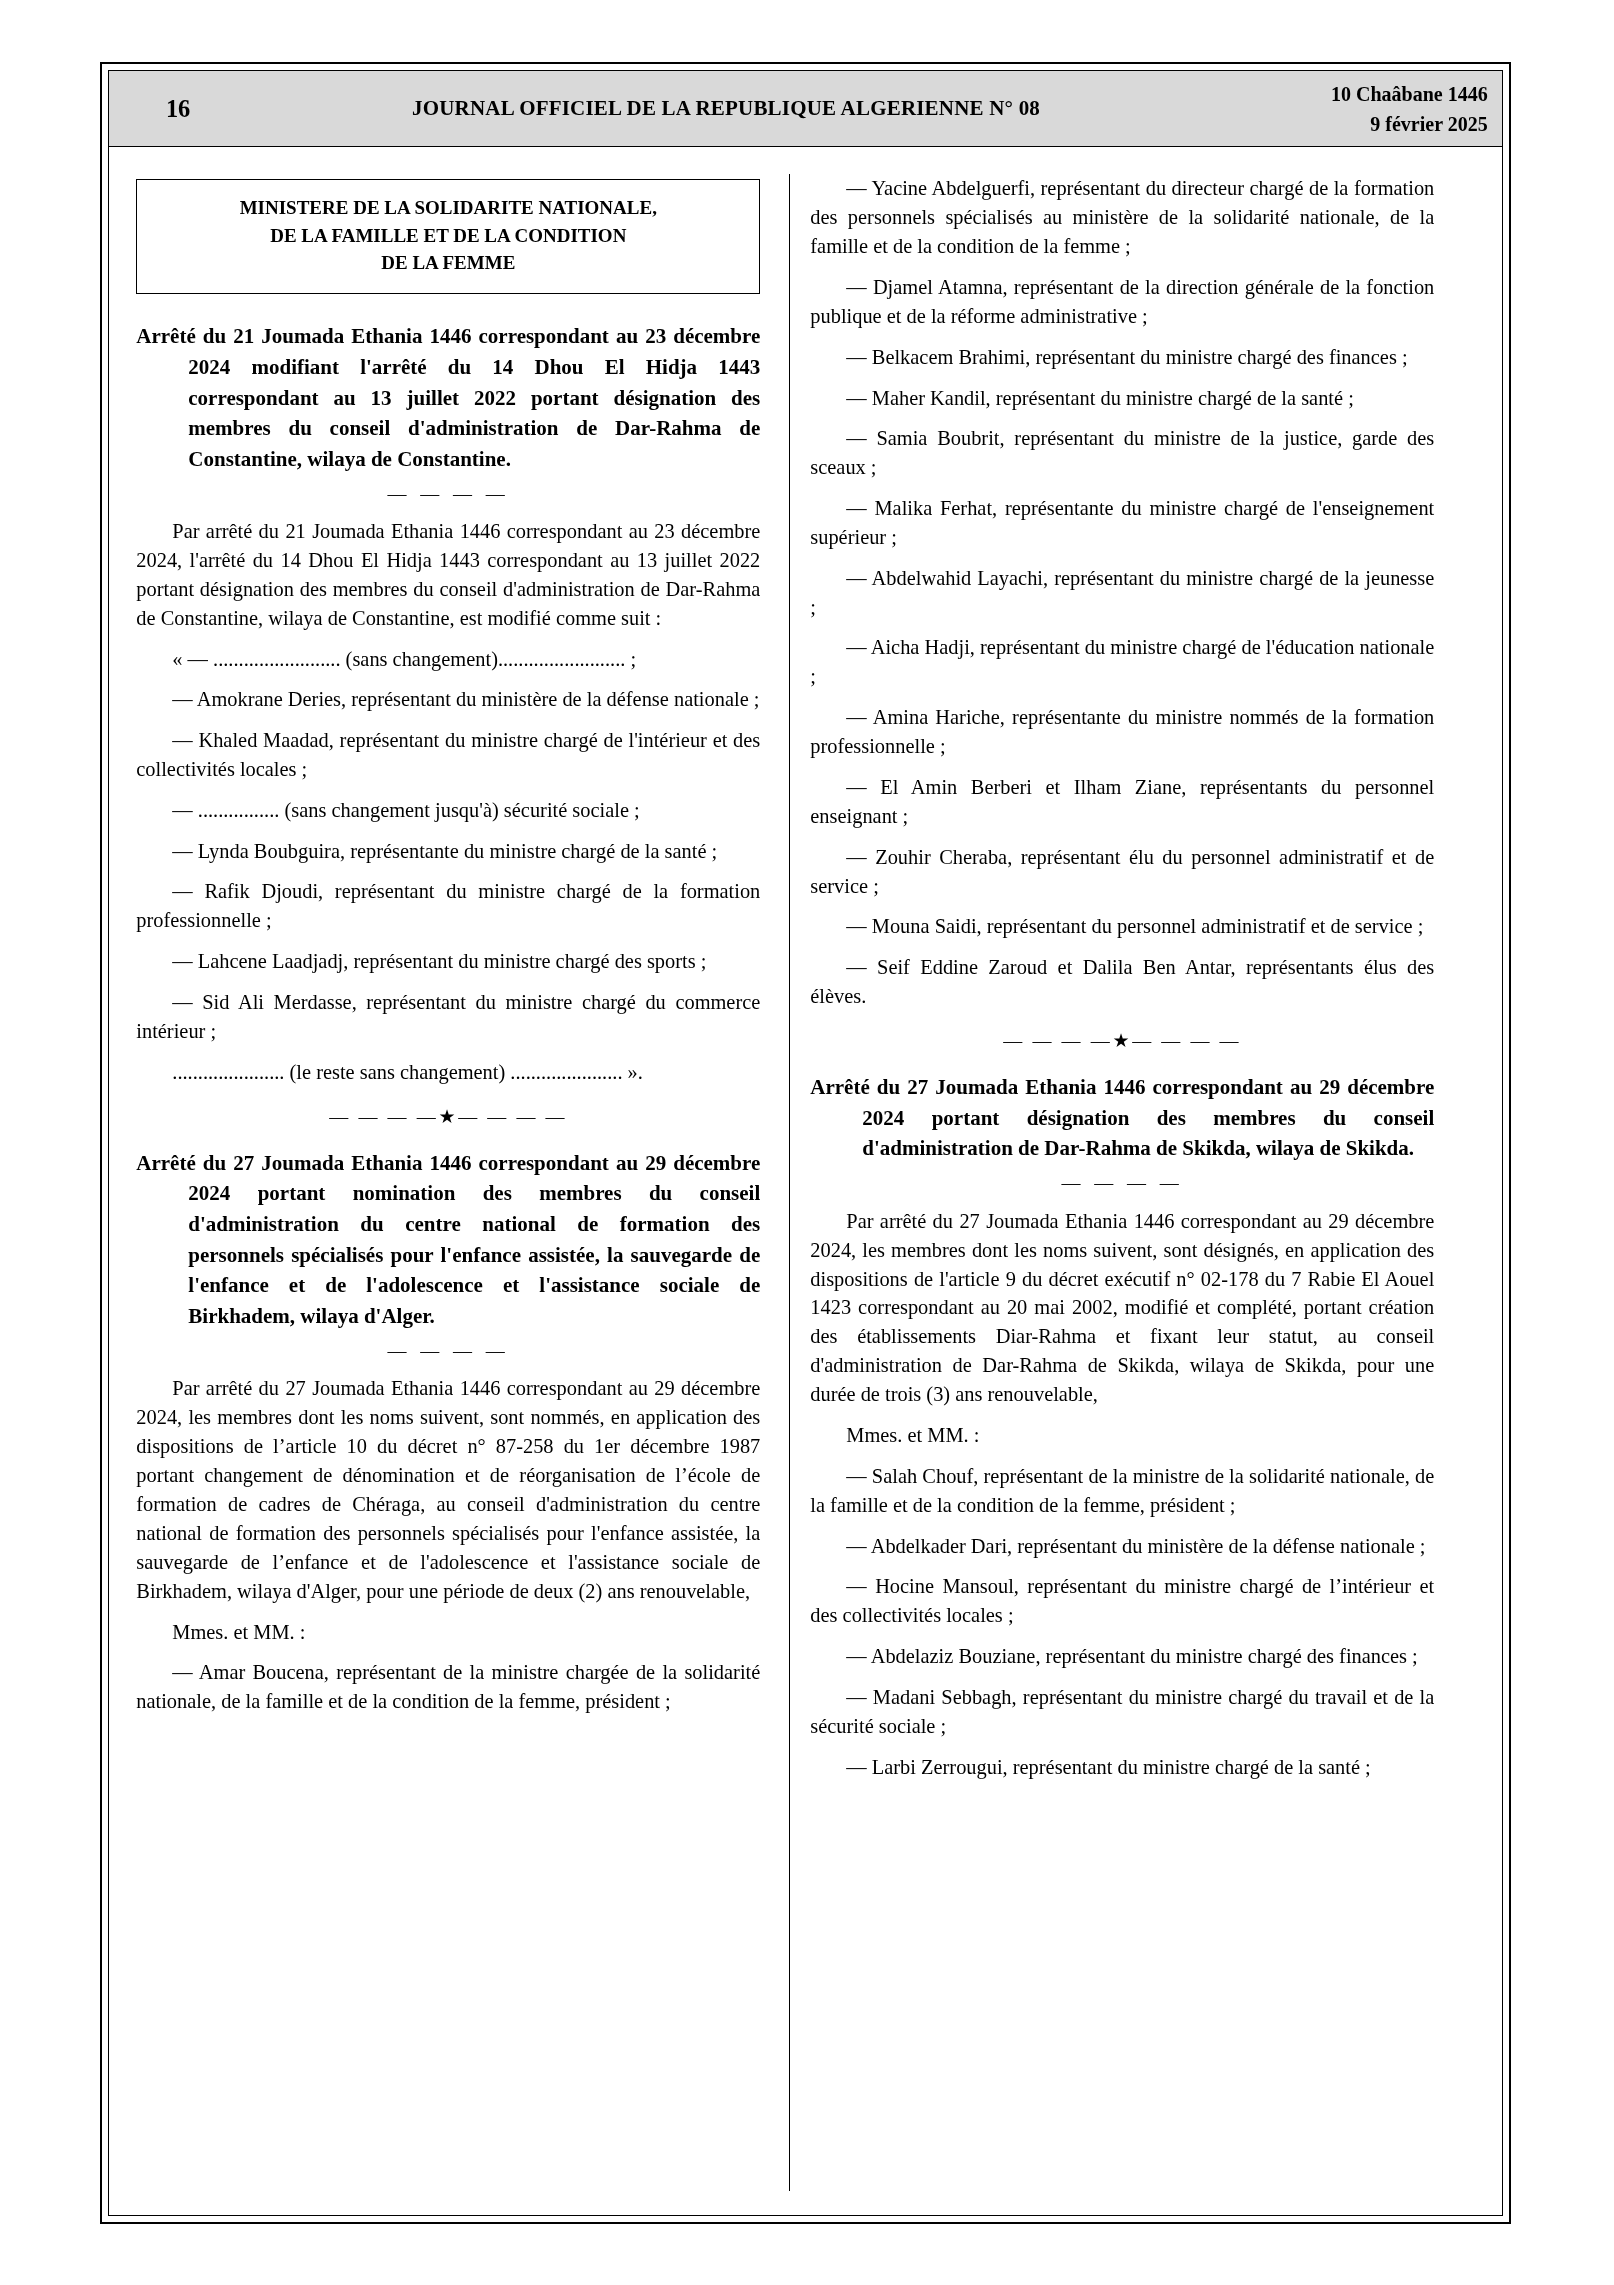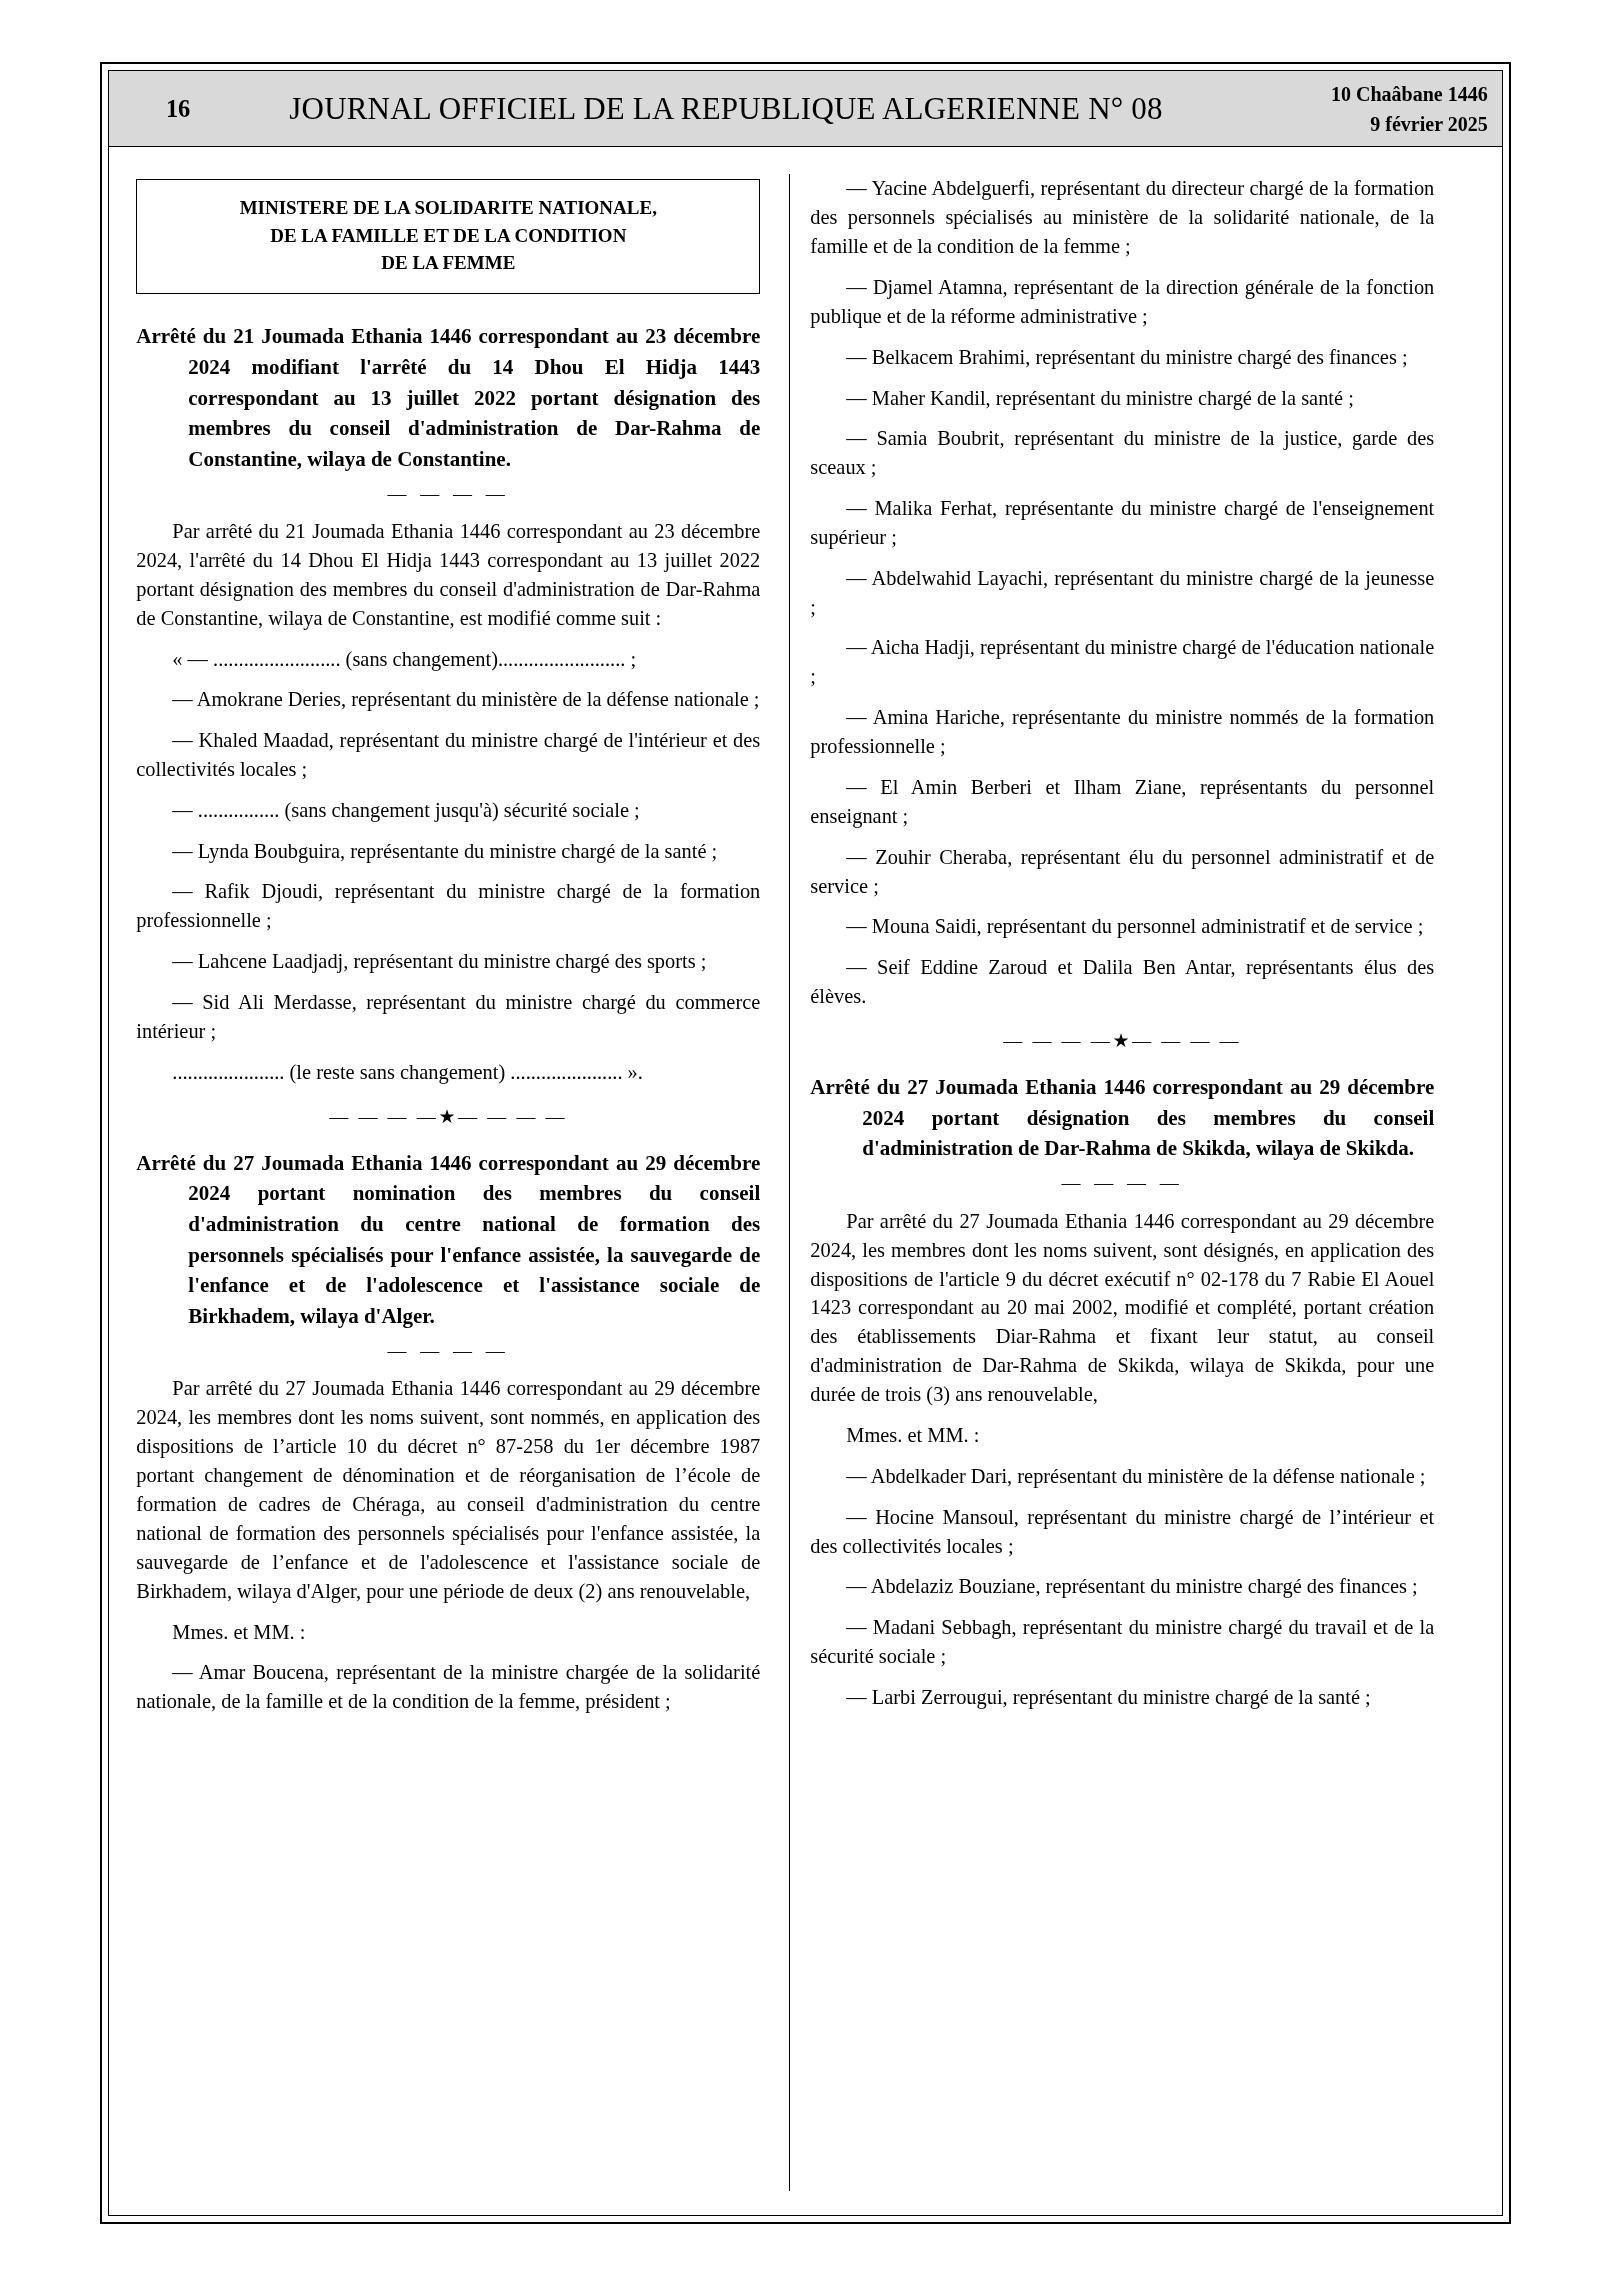--- a/index.html
+++ b/index.html
@@ -48,22 +48,22 @@
   }
   .header .pageno {
     width: 81px;
     text-align: right;
     font-weight: bold;
     font-size: 24.4px;
   }
   .header .jtitle {
     flex: 1;
     text-align: center;
-    font-weight: normal;
-    font-size: 31px;
+    font-weight: bold;
+    font-size: 21px;
     letter-spacing: 0.2px;
     padding-left: 36px;
   }
   .header .dates {
     width: 262px;
     text-align: right;
     padding-right: 14px;
     font-weight: bold;
     font-size: 20px;
     line-height: 1.5;
@@ -222,20 +222,21 @@
         <div class="rule-star">— — — —★— — — —</div>
 
         <div class="arrete-title">
           <span class="indent-wrap">Arrêté du 27 Joumada Ethania 1446 correspondant au 29 décembre 2024 portant désignation des membres du conseil d'administration de Dar-Rahma de Skikda, wilaya de Skikda.</span>
         </div>
         <div class="rule-short">— — — —</div>
 
         <p class="para">Par arrêté du 27 Joumada Ethania 1446 correspondant au 29 décembre 2024, les membres dont les noms suivent, sont désignés, en application des dispositions de l'article 9 du décret exécutif n° 02-178 du 7 Rabie El Aouel 1423 correspondant au 20 mai 2002, modifié et complété, portant création des établissements Diar-Rahma et fixant leur statut, au conseil d'administration de Dar-Rahma de Skikda, wilaya de Skikda, pour une durée de trois (3) ans renouvelable,</p>
         <p class="plain">Mmes. et MM. :</p>
 
+        <p class="item">— Salah Chouf, représentant de la ministre de la solidarité nationale, de la famille et de la condition de la femme, président ;</p>
         <p class="item">— Abdelkader Dari, représentant du ministère de la défense nationale ;</p>
         <p class="item">— Hocine Mansoul, représentant du ministre chargé de l’intérieur et des collectivités locales ;</p>
         <p class="item">— Abdelaziz Bouziane, représentant du ministre chargé des finances ;</p>
         <p class="item">— Madani Sebbagh, représentant du ministre chargé du travail et de la sécurité sociale ;</p>
         <p class="item nospace">— Larbi Zerrougui, représentant du ministre chargé de la santé ;</p>
 
       </div>
     </div>
   </div>
 </div>

